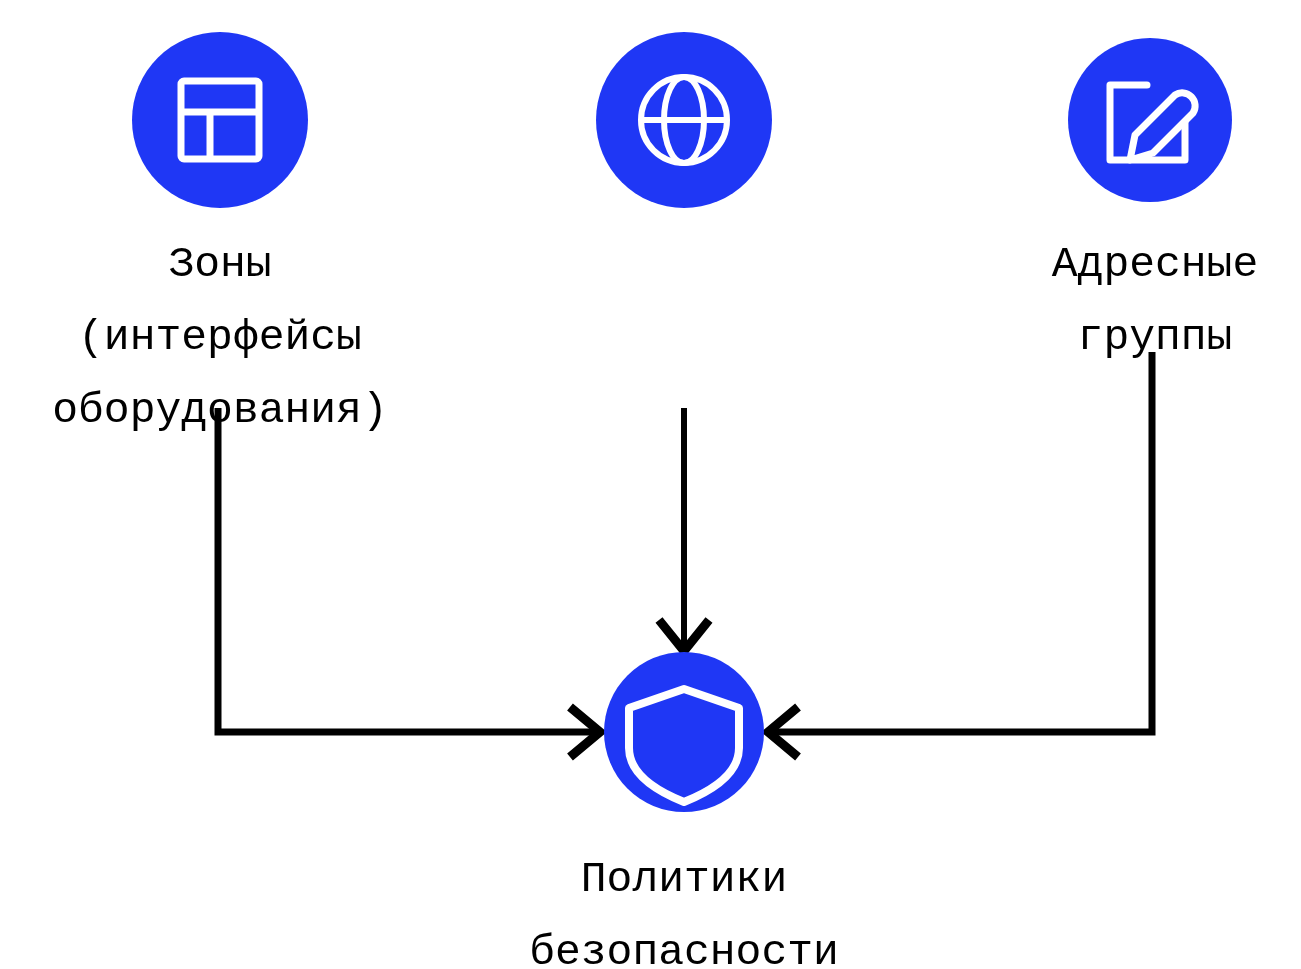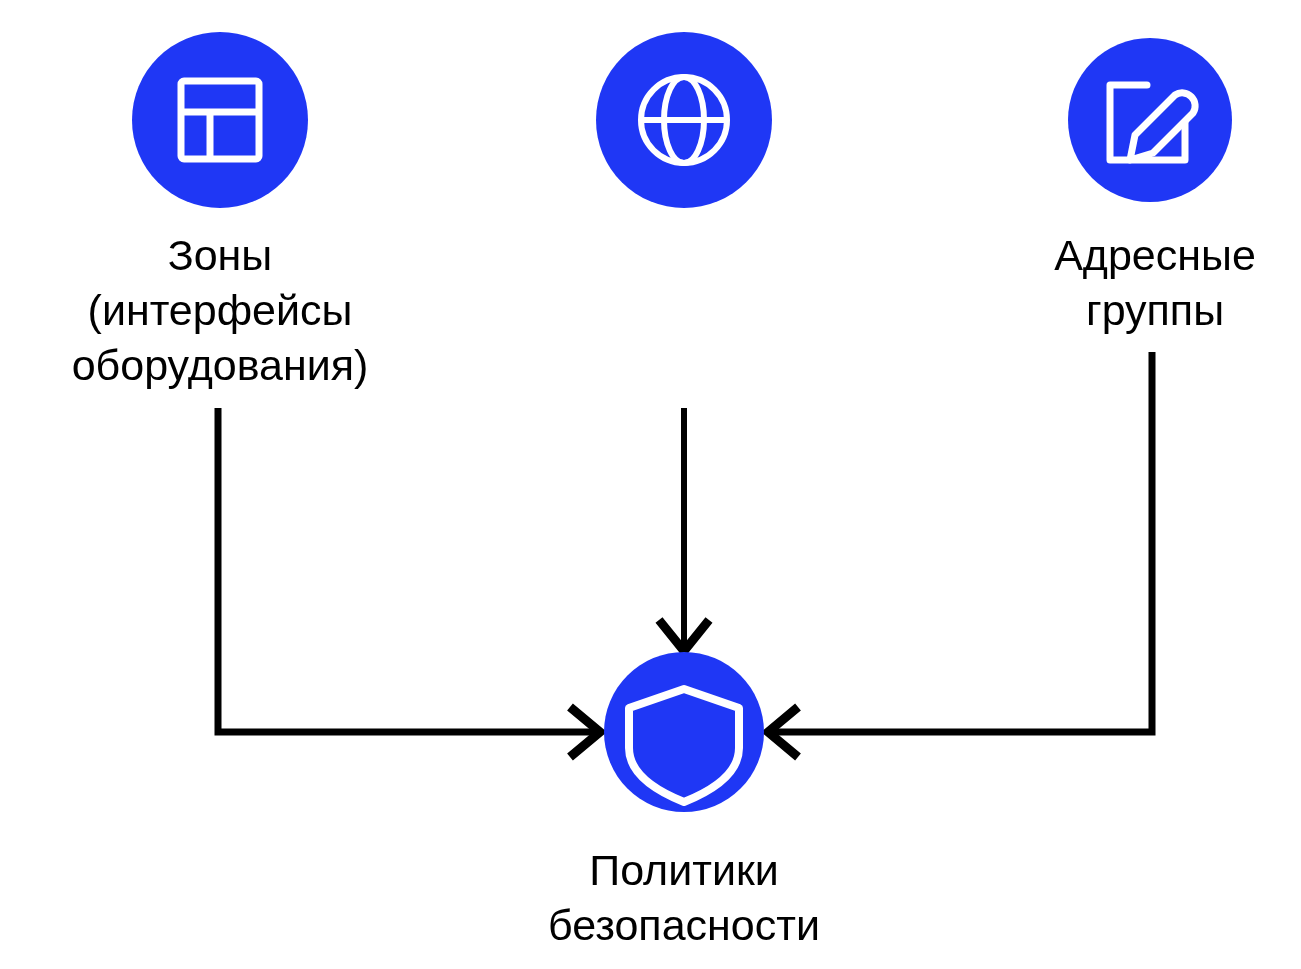--- a/index.html
+++ b/index.html
@@ -20,23 +20,23 @@
   .diagram-svg {
     position: absolute;
     left: 0;
     top: 0;
     width: 1301px;
     height: 969px;
   }
   .node-label {
     position: absolute;
     text-align: center;
-    font-family: Liberation Sans, sans-serif;
+    font-family: Liberation Mono, monospace;
     font-size: 43px;
-    line-height: 55px;
+    line-height: 73px;
     color: #000000;
     white-space: pre-line;
     letter-spacing: 0px;
   }
   #label-zones   { left: 20px;   top: 228px; width: 400px; }
   #label-services{ left: 480px;  top: 228px; width: 410px; }
   #label-address { left: 1010px; top: 228px; width: 290px; }
   #label-policies{ left: 484px;  top: 843px; width: 400px; }
 </style>
 </head>

